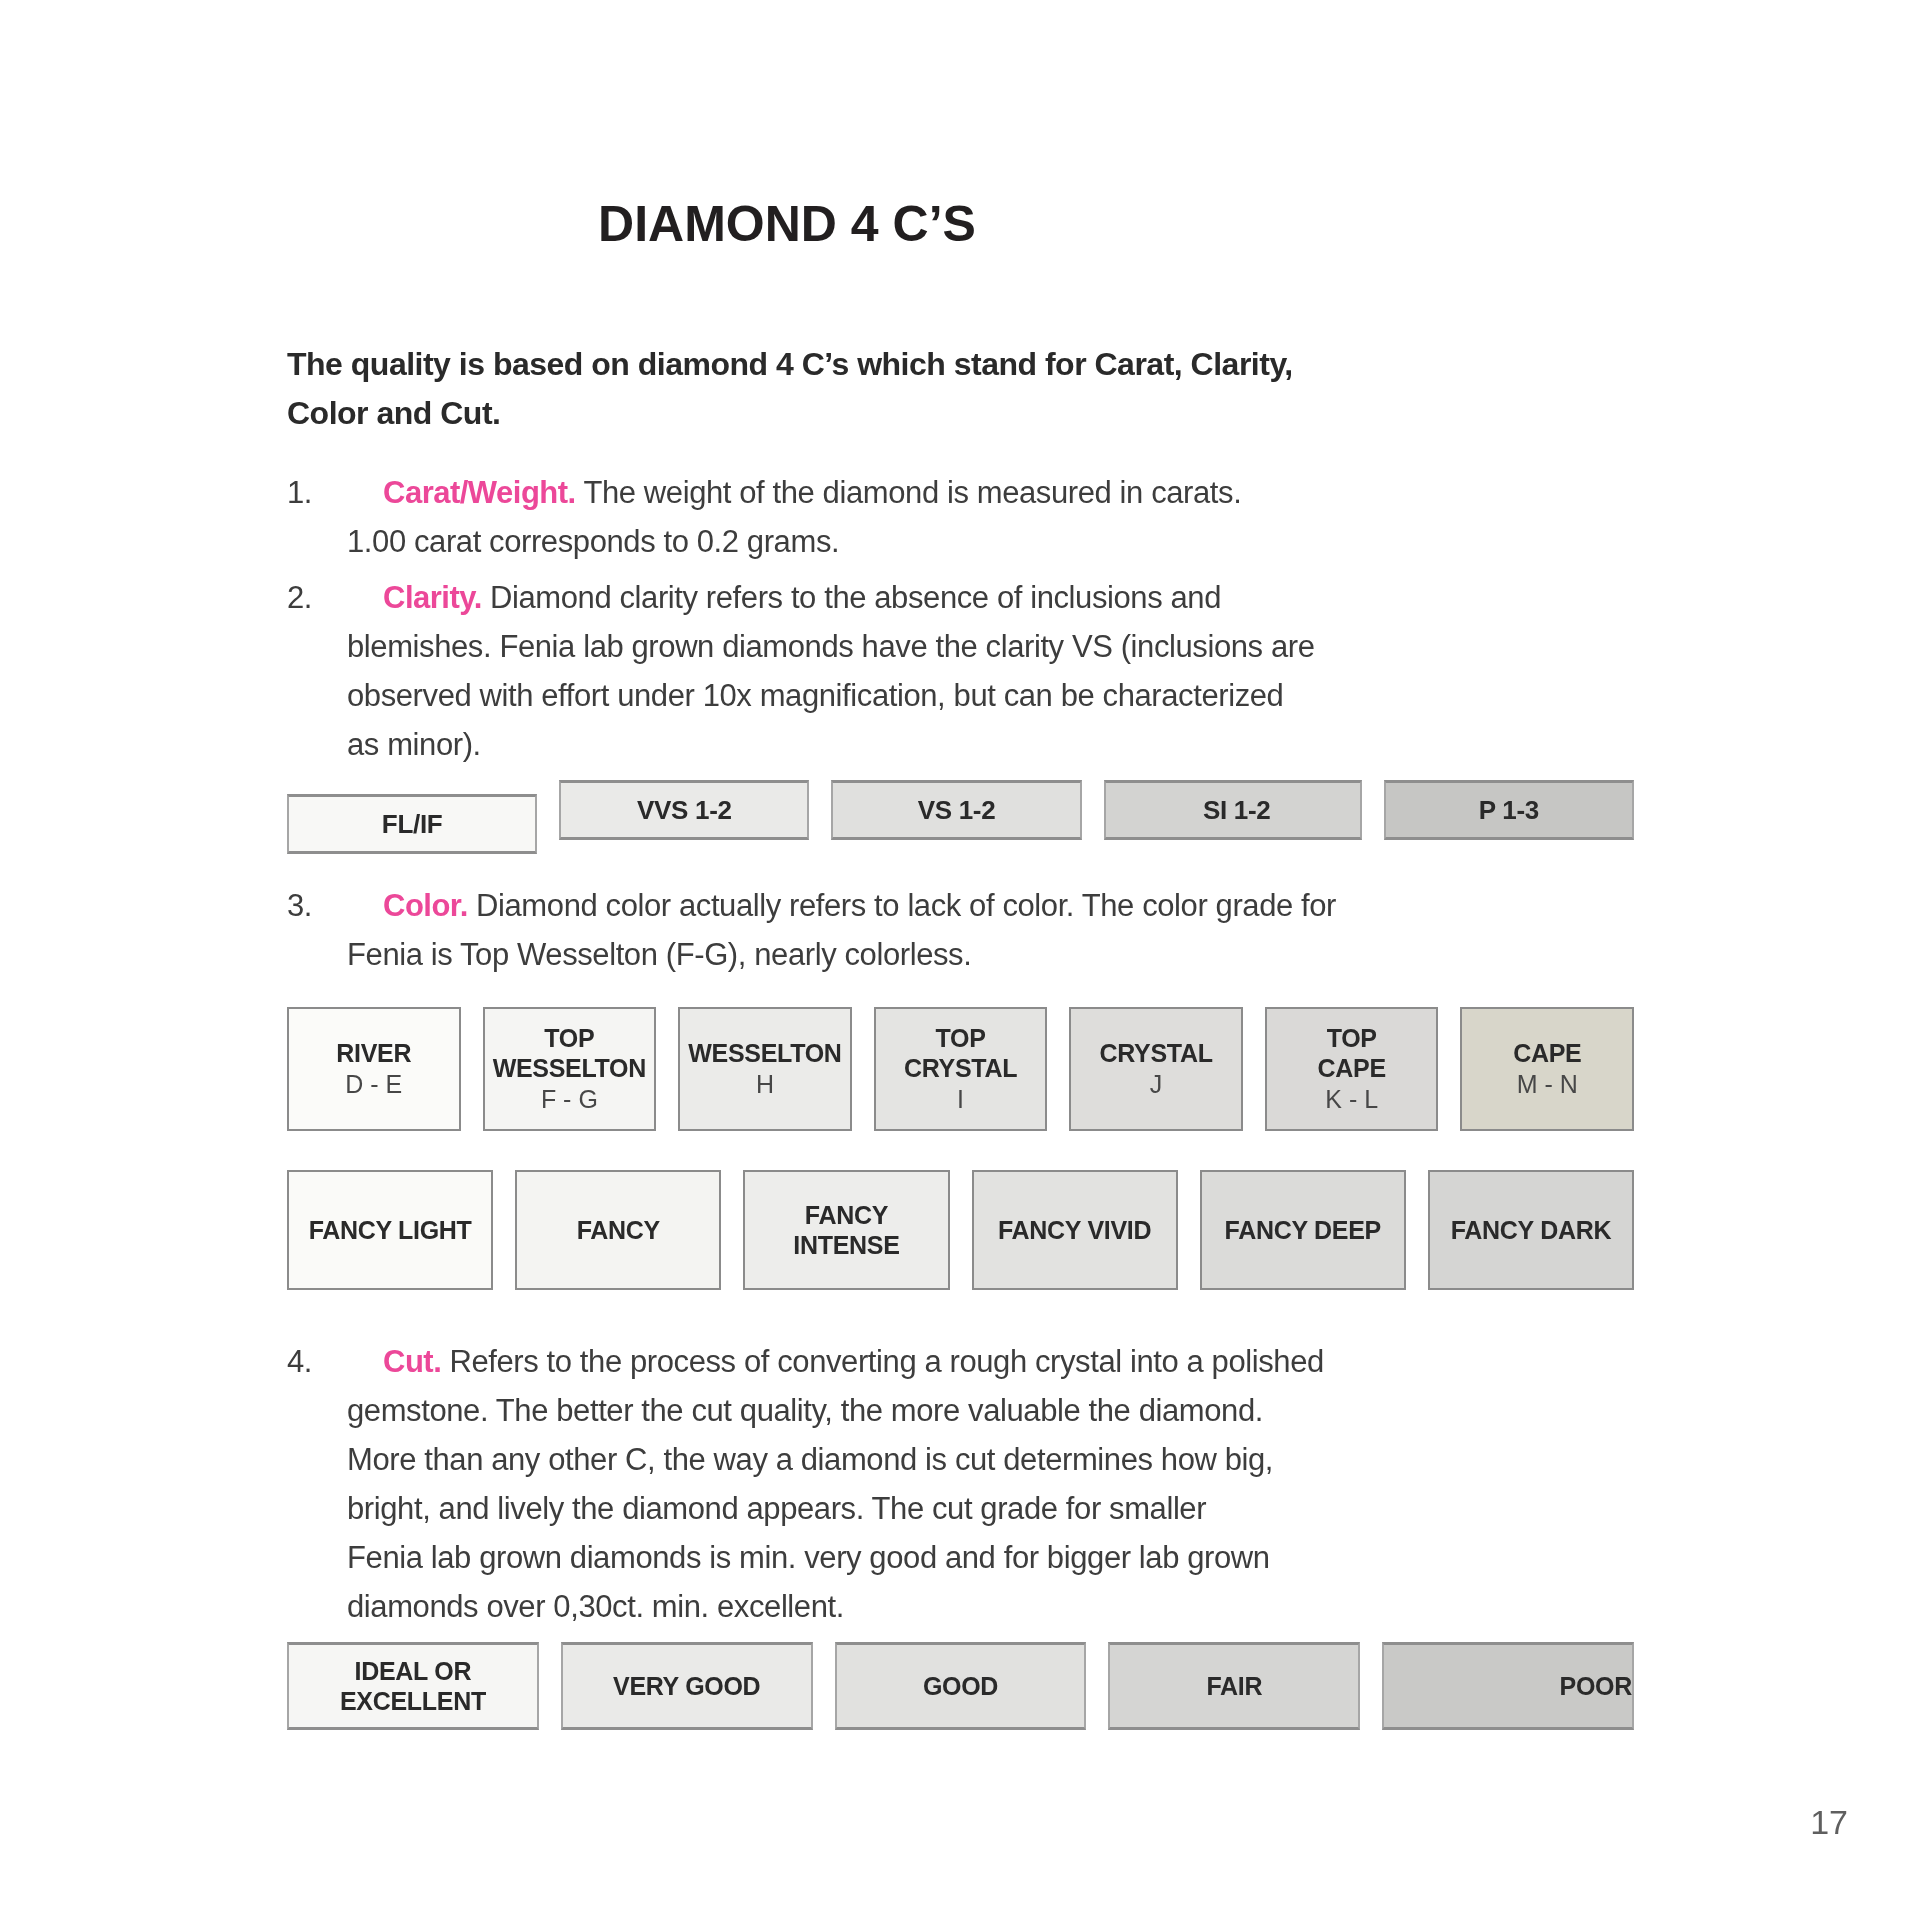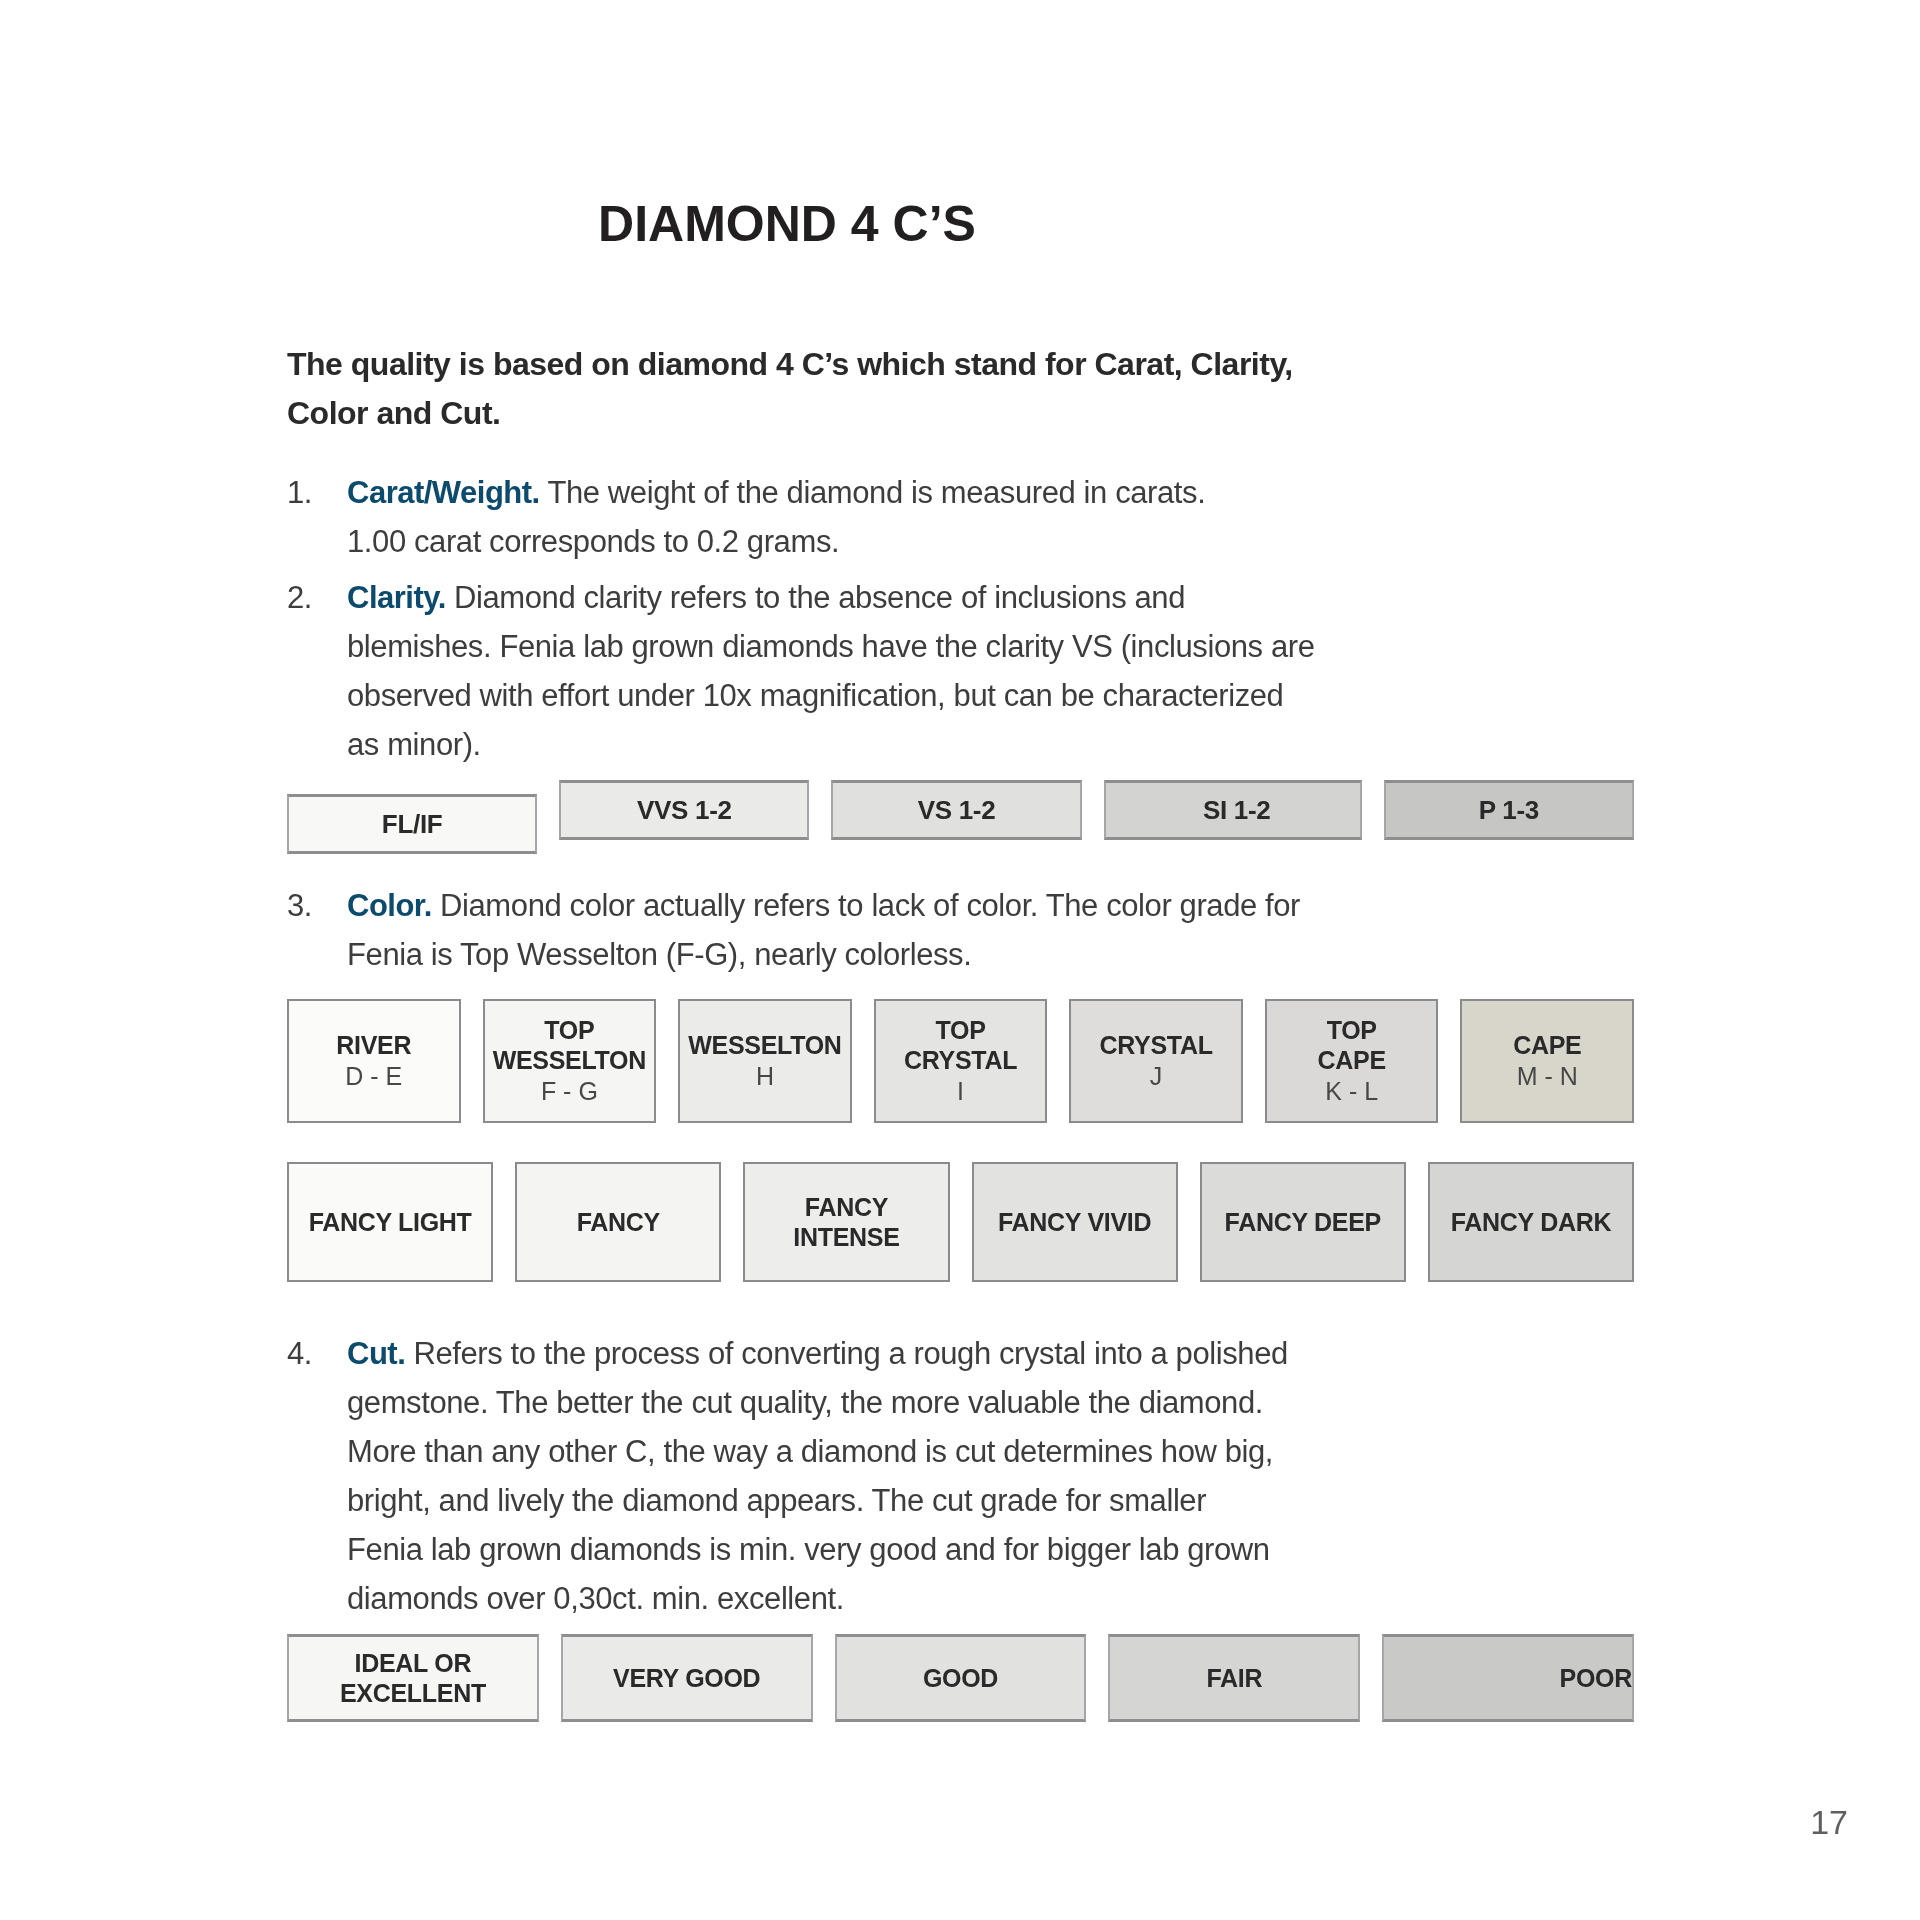--- a/index.html
+++ b/index.html
@@ -18,31 +18,31 @@
   }
 
   .intro{
     margin-top:88px;font-size:32px;line-height:49px;font-weight:bold;
     color:#2a2a2a;letter-spacing:-0.5px;white-space:pre-line;
   }
 
   .li{display:flex;font-size:31px;line-height:49px;letter-spacing:-0.4px;}
   .li .num{flex:0 0 60px;color:#3d3d3d;}
   .li .li-body{flex:1;}
-  .li .lead{font-weight:bold;color:#0c4a6e;letter-spacing:-0.5px;}
+  .li .lead{font-weight:bold;color:#ec4899;letter-spacing:-0.5px;margin-left:36px;}
   .pre{white-space:pre-line;}
 
   .li-carat{margin-top:30px;}
   .li-clarity{margin-top:7px;}
   .li-color{margin-top:27px;}
   .li-cut{margin-top:47px;}
 
   .scale-row{display:flex;gap:22px;width:1347px;}
   .row-clarity{margin-top:11px;}
-  .row-color{margin-top:20px;}
+  .row-color{margin-top:28px;}
   .row-fancy{margin-top:39px;}
   .row-cut{margin-top:11px;}
 
   .box{
     flex:1;display:flex;flex-direction:column;align-items:center;justify-content:center;
     text-align:center;box-sizing:border-box;
     border-left:2px solid #a6a6a6;border-right:2px solid #a6a6a6;
     border-top:3px solid #8e8e8e;border-bottom:3px solid #8e8e8e;
   }
   .row-color .box,.row-fancy .box{border:2px solid #8b8b8b;}

